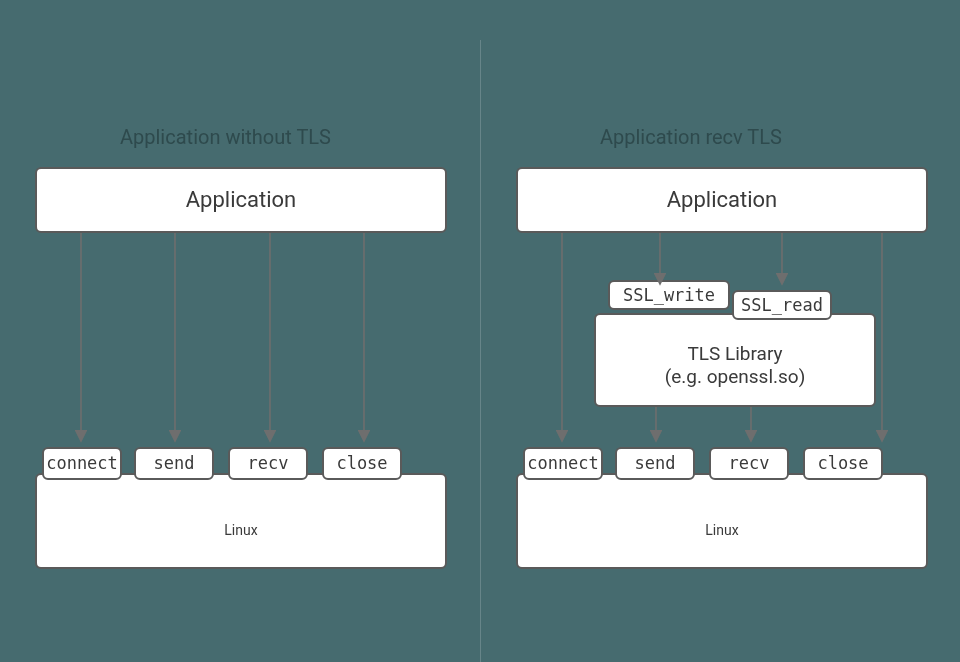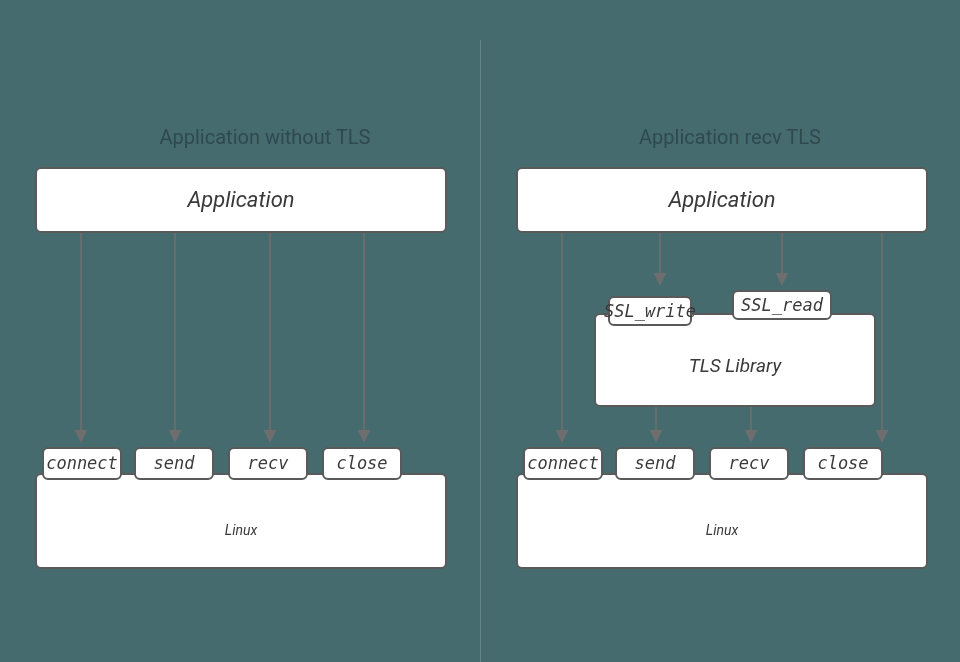--- a/index.html
+++ b/index.html
@@ -17,27 +17,25 @@
     position: absolute;
     background: #ffffff;
     border: 2.5px solid #5a5a5a;
     border-radius: 6px;
     box-sizing: border-box;
     display: flex;
     align-items: center;
     justify-content: center;
     text-align: center;
     line-height: 1.2;
-    font-style: italic;
   }
   .title {
     position: absolute;
     color: #2e4a4d;
     font-size: 20px;
-    text-align: center;
   }
   .mono {
     font-family: ui-monospace, "SFMono-Regular", Menlo, Consolas, monospace;
   }
   .app-label   { font-size: 22px; }
   .linux-label { font-size: 14px; }
   .tls-label   { font-size: 19px; }
   .chip-label  { font-size: 17px; }
 
   .divider {
@@ -92,23 +90,24 @@
 </div>
 
 <div class="title" style="left:600px; top:125px; width:260px;">Application recv TLS</div>
 
 <div class="box" style="left:516px; top:167px; width:412px; height:66px;">
   <span class="app-label">Application</span>
 </div>
 
 <div class="box" style="left:594px; top:313px; width:282px; height:94px; flex-direction:column; padding-top:12px;">
   <span class="tls-label">TLS Library</span>
+  <span class="tls-label">(e.g. openssl.so)</span>
 </div>
 
-<div class="box mono" style="left:608px; top:296px; width:84px; height:30px;">
+<div class="box mono" style="left:608px; top:280px; width:122px; height:30px;">
   <span class="chip-label">SSL_write</span>
 </div>
 <div class="box mono" style="left:732px; top:290px; width:100px; height:30px;">
   <span class="chip-label">SSL_read</span>
 </div>
 
 <svg class="arrows" width="960" height="662">
 
   <line x1="562" y1="233" x2="562" y2="438" stroke="#6e6e6e" stroke-width="1.6" marker-end="url(#ah)"></line>
 

